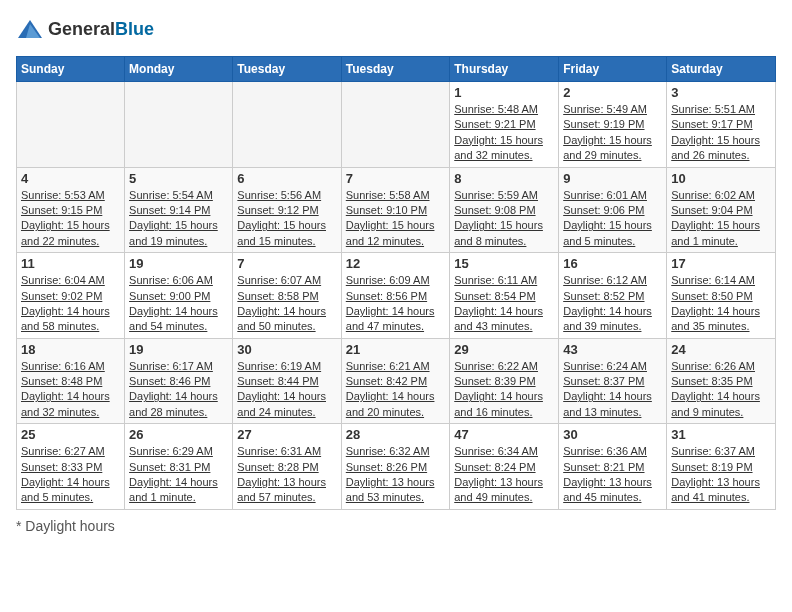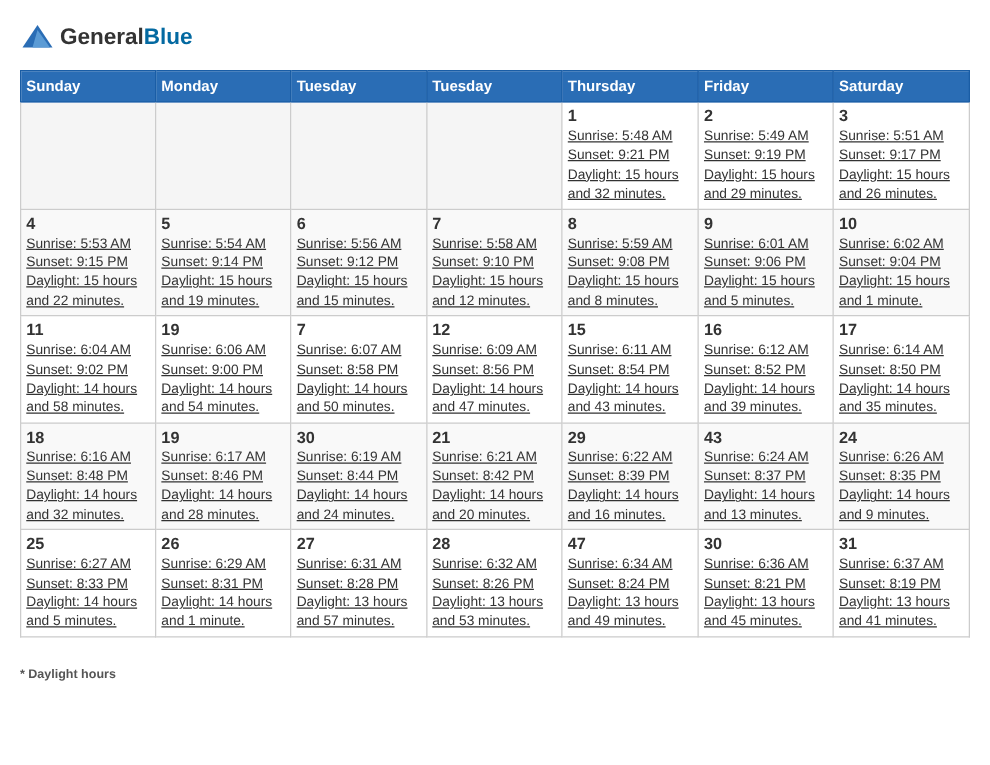--- a/index.html
+++ b/index.html
@@ -85,24 +85,23 @@
       font-weight: bold;
       color: #333;
       margin-bottom: 2px;
     }
     .day-info {
       color: #333;
       line-height: 1.4;
       text-decoration: underline;
     }
     .footer-note {
-      margin-top: 24px;
-      font-size: 10px;
+      margin-top: 8px;
+      font-size: 14px;
       color: #555;
-      font-weight: bold;
     }
   </style>
 </head>
 <body>
 
 <div class="header">
   <div class="logo">
     <svg class="logo-icon" viewBox="0 0 28 28">
       <polygon points="14,4 26,22 2,22" fill="#2a6db5"></polygon>
       <polygon points="14,8 24,22 10,22" fill="#5b9bd5"></polygon>

